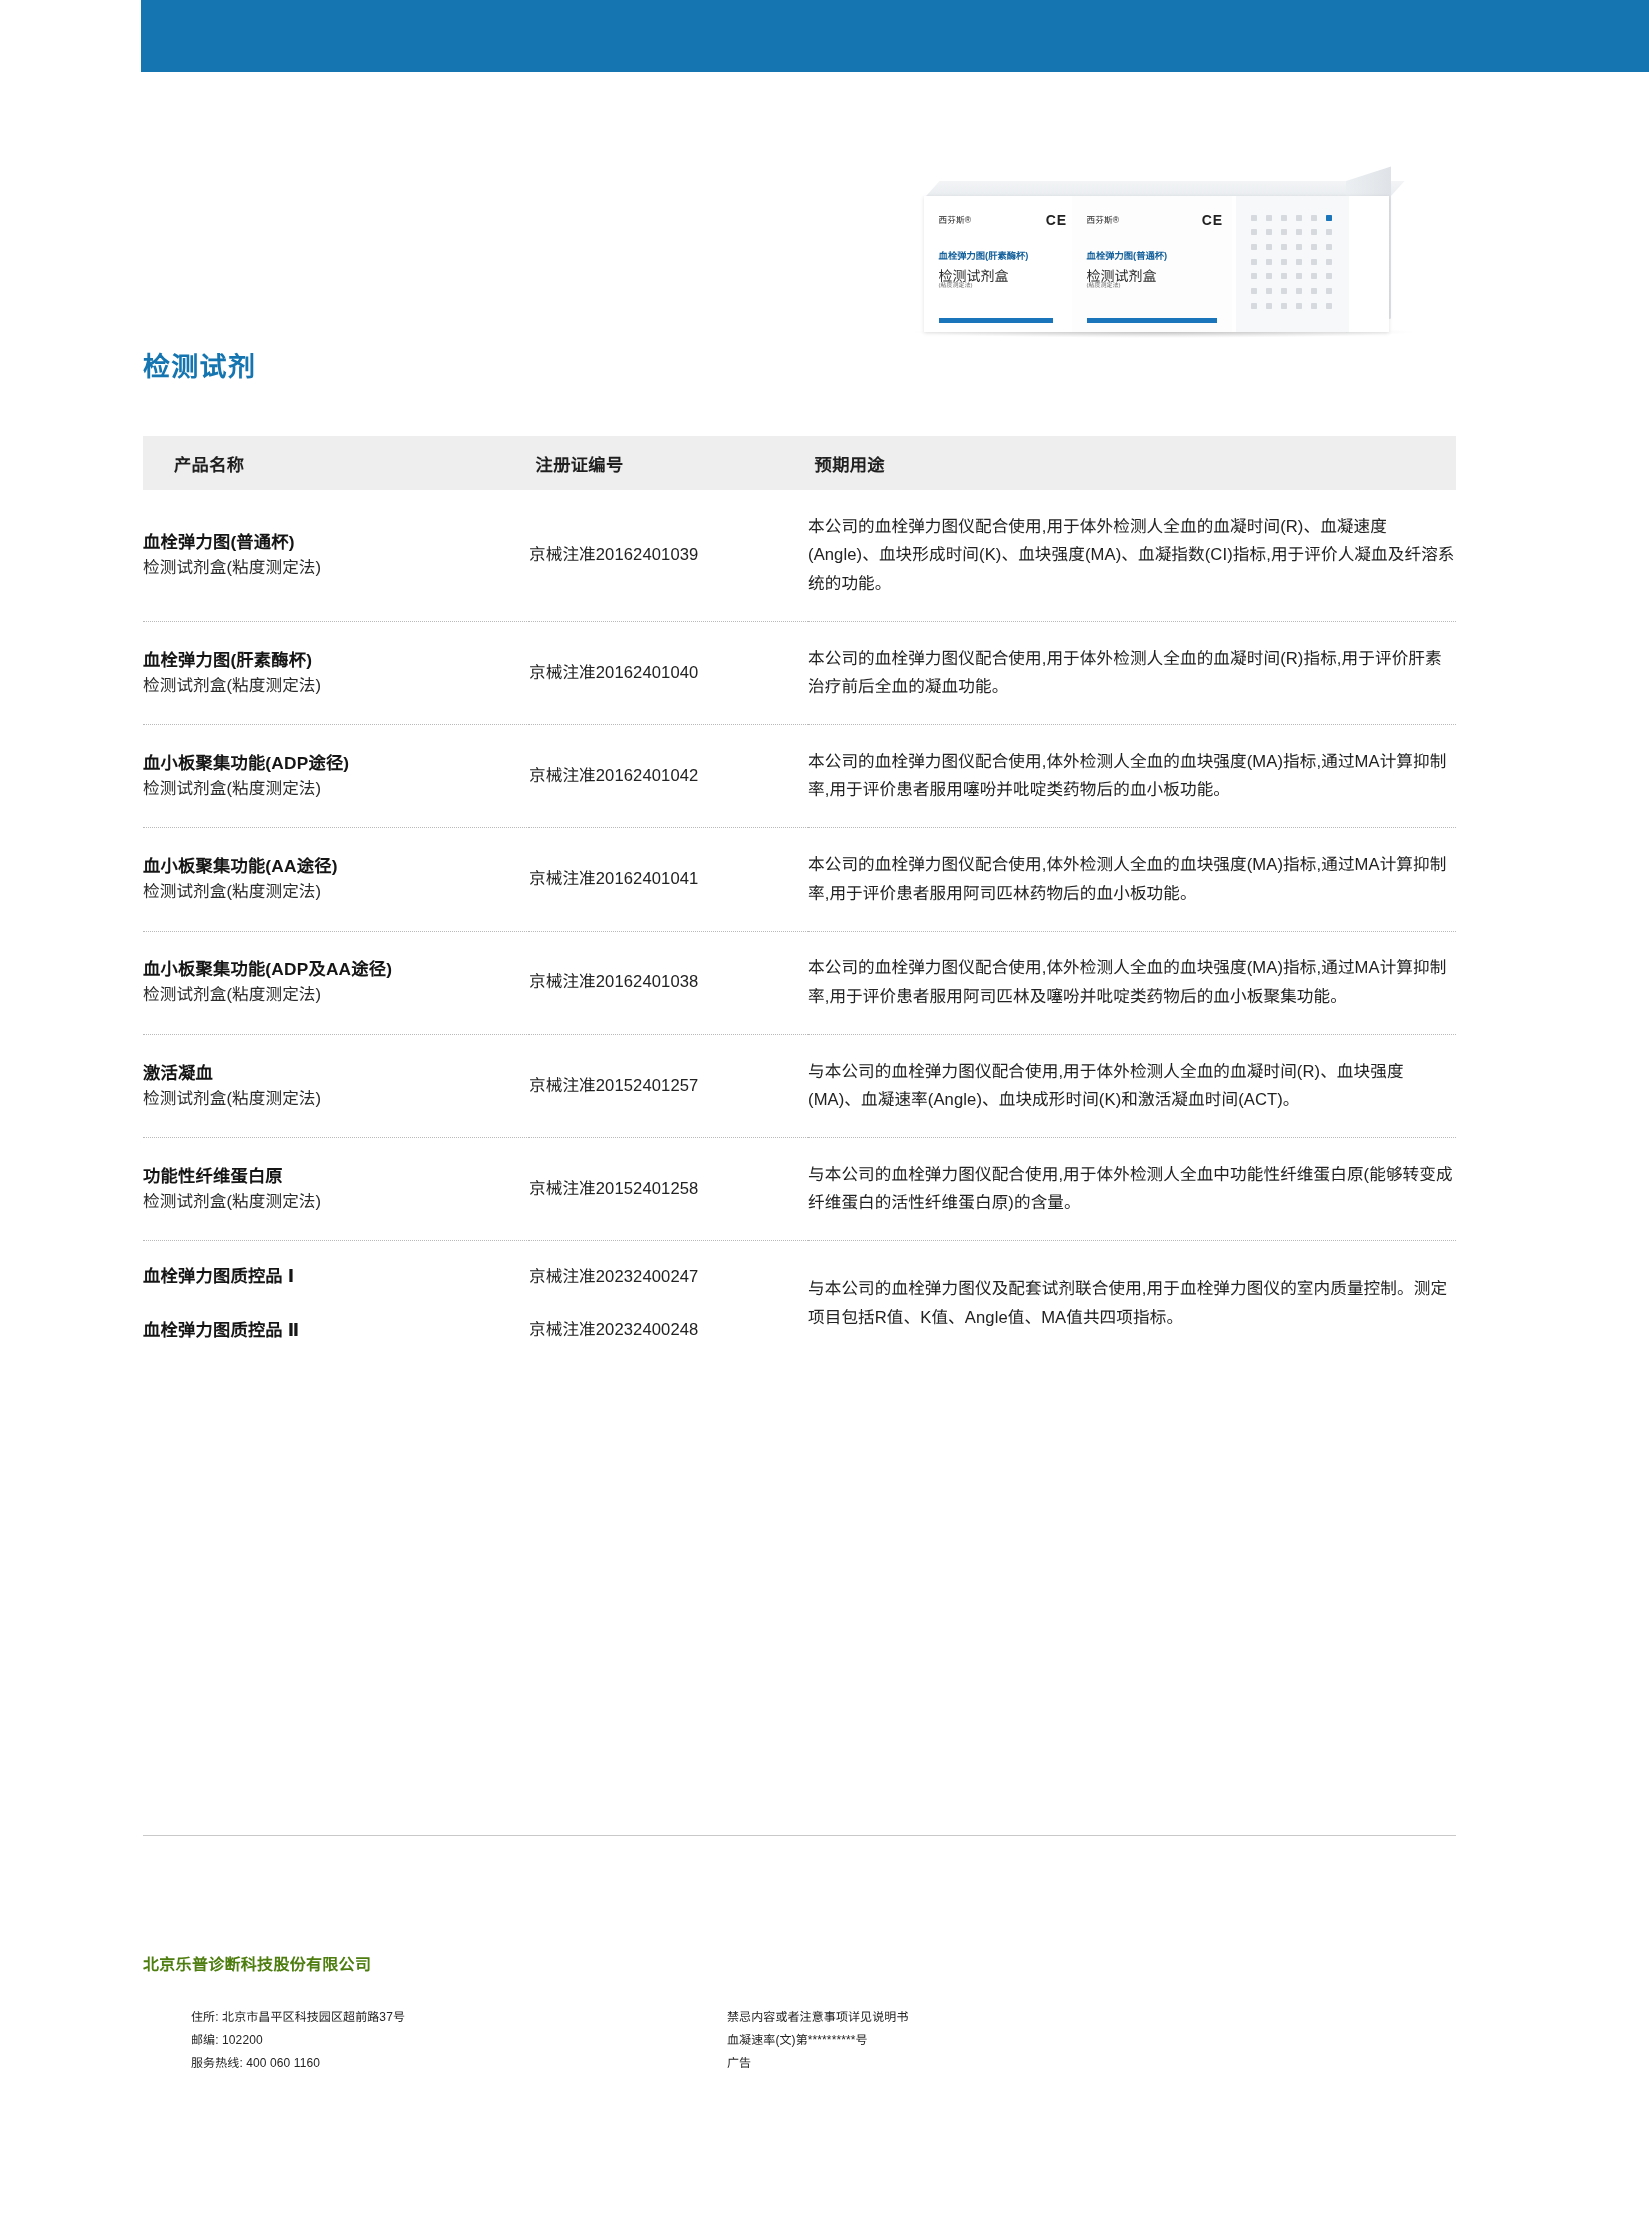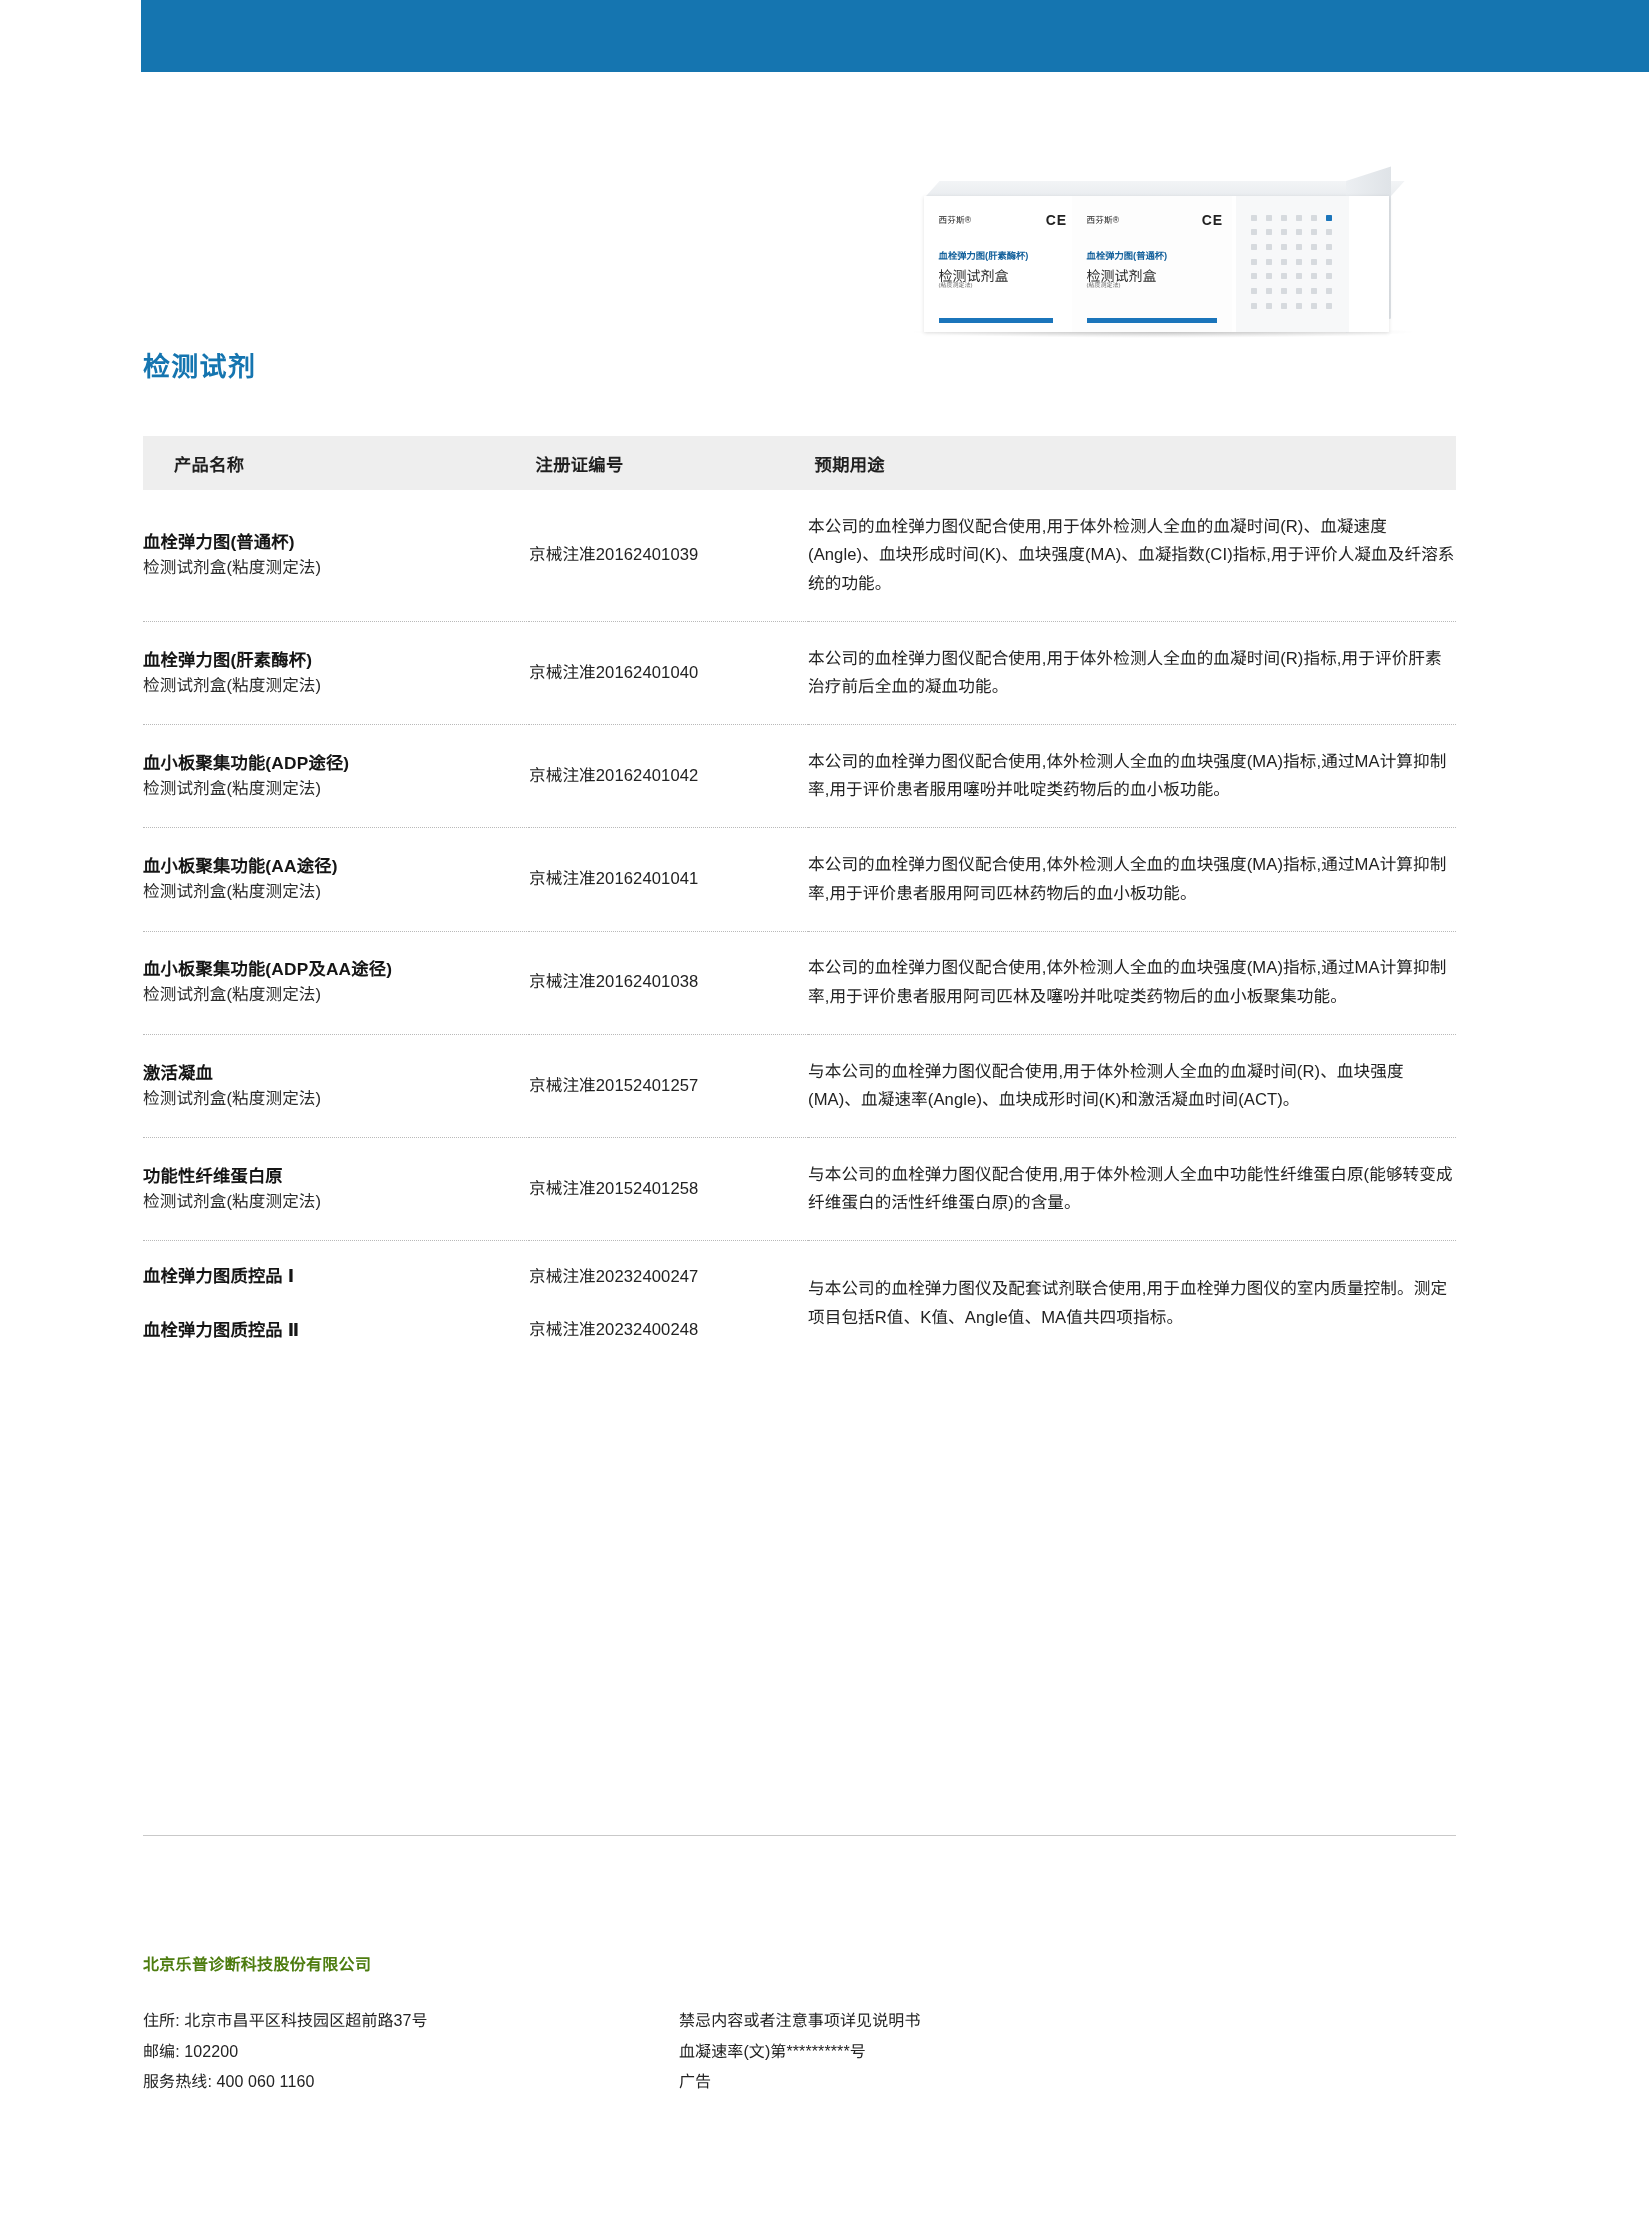--- a/index.html
+++ b/index.html
@@ -289,24 +289,25 @@
     top: 0;
     width: 505px;
   }
   .footer-col-right {
     position: absolute;
     left: 536px;
     top: 0;
     width: 598px;
   }
   .footer-line {
-    font-size: 16px;
+    font-size: 12px;
     color: #232323;
     line-height: 1.92;
     letter-spacing: 0.1px;
+    margin-left: 48px;
   }
 </style>
 </head>
 <body>
 
 <div class="page">
 
   <div class="top-bar"></div>
 
   <div class="product-photo">

